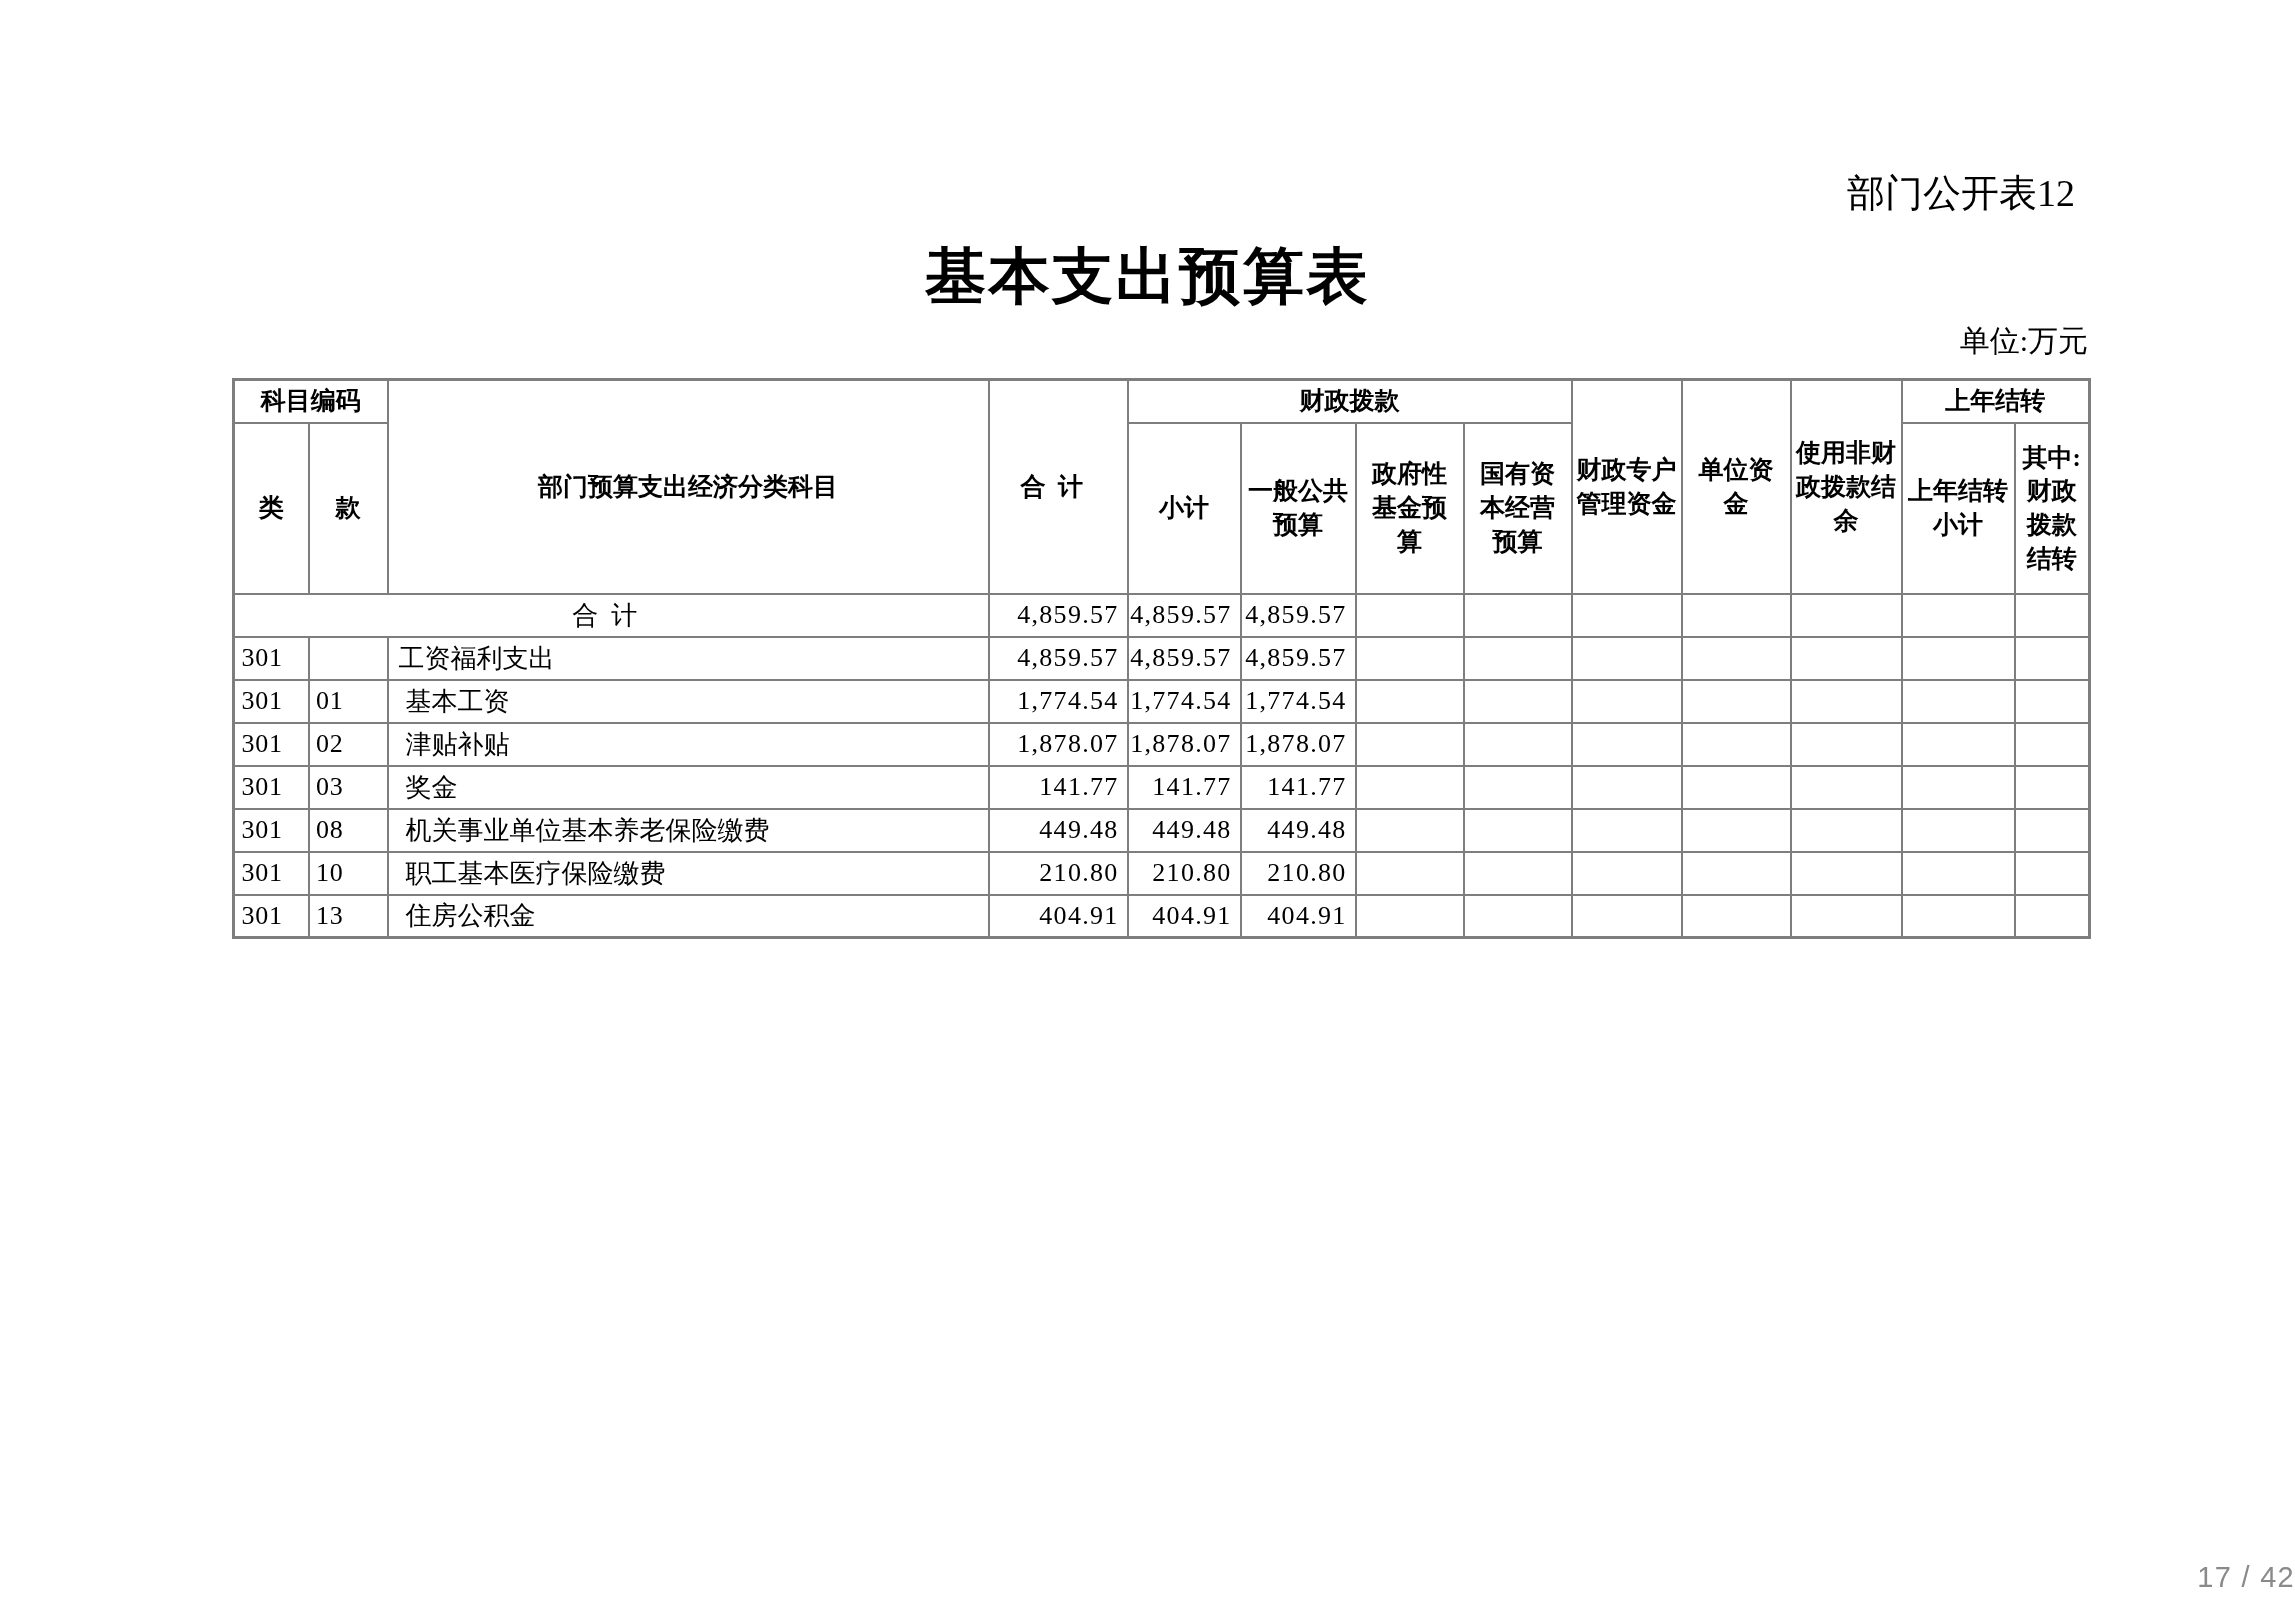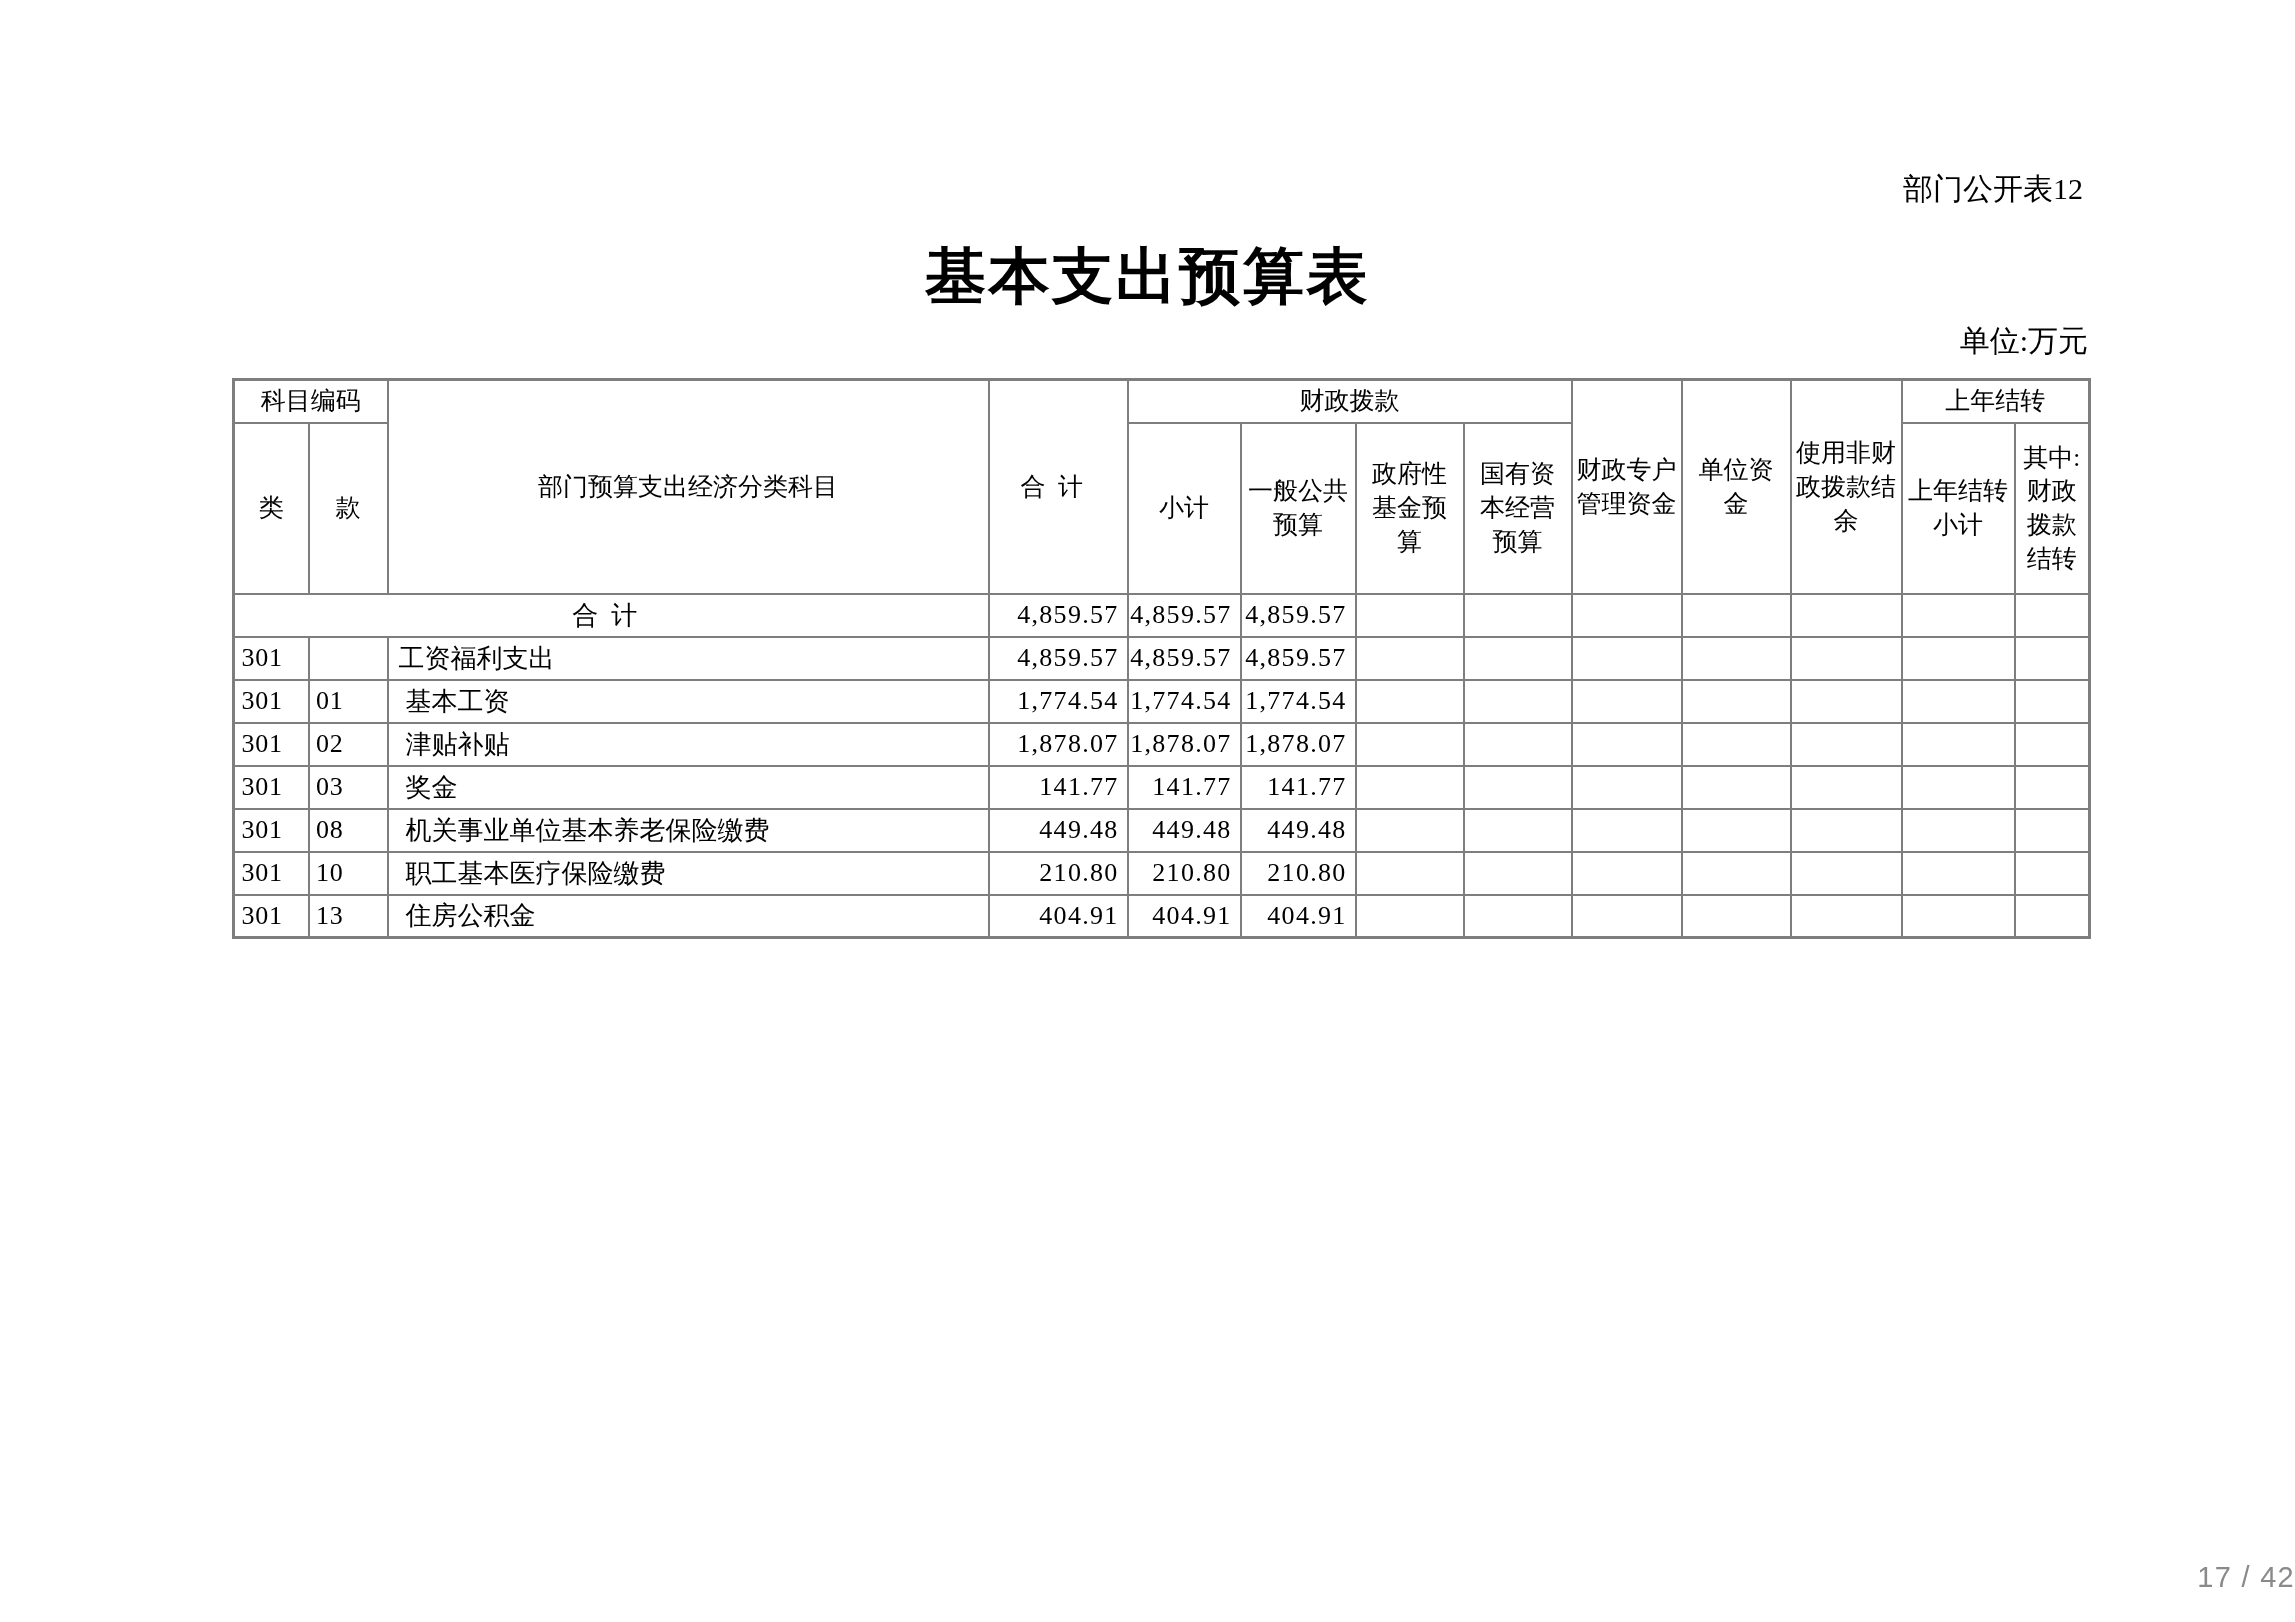--- a/index.html
+++ b/index.html
@@ -11,22 +11,22 @@
   *{box-sizing:border-box;}
   html,body{margin:0;padding:0;}
   body{
     width:2295px;height:1622px;
     background:var(--background);
     position:relative;
     font-family:"Liberation Serif","DejaVu Serif",serif;
     color:var(--text);
   }
   .doc-label{
-    position:absolute;top:171px;right:212px;
-    font-size:30px;line-height:1.2;white-space:nowrap;
+    position:absolute;top:171px;right:220px;
+    font-size:38px;line-height:1.2;white-space:nowrap;
   }
   .page-title{
     position:absolute;top:243px;left:0;width:100%;
     text-align:center;font-size:61px;font-weight:bold;
     letter-spacing:2.6px;line-height:1.1;white-space:nowrap;
   }
   .unit-note{
     position:absolute;top:323px;right:207px;
     font-size:30px;line-height:1.2;white-space:nowrap;
   }
@@ -34,21 +34,21 @@
     position:absolute;left:232px;top:378px;
     width:1858px;
     border-collapse:collapse;table-layout:fixed;
     border:3.3px solid var(--grid);
   }
   table.budget th,table.budget td{
     border:2px solid var(--grid);
     overflow:hidden;
   }
   table.budget th{
-    font-weight:normal;font-size:25px;line-height:1.35;
+    font-weight:bold;font-size:25px;line-height:1.35;
     vertical-align:middle;padding:2.6px 3.9px;
   }
   tr.hrow1{height:43px;}
   tr.hrow2{height:171px;}
   tbody tr{height:43px;}
   td{font-size:26px;vertical-align:middle;padding:0;}
   td.code{text-align:left;padding-left:6.5px;letter-spacing:0.7px;}
   td.name{text-align:left;padding-left:10px;}
   td.name.lvl2{padding-left:17px;}
   td.num{text-align:right;padding-right:7.9px;letter-spacing:1.3px;white-space:nowrap;}

